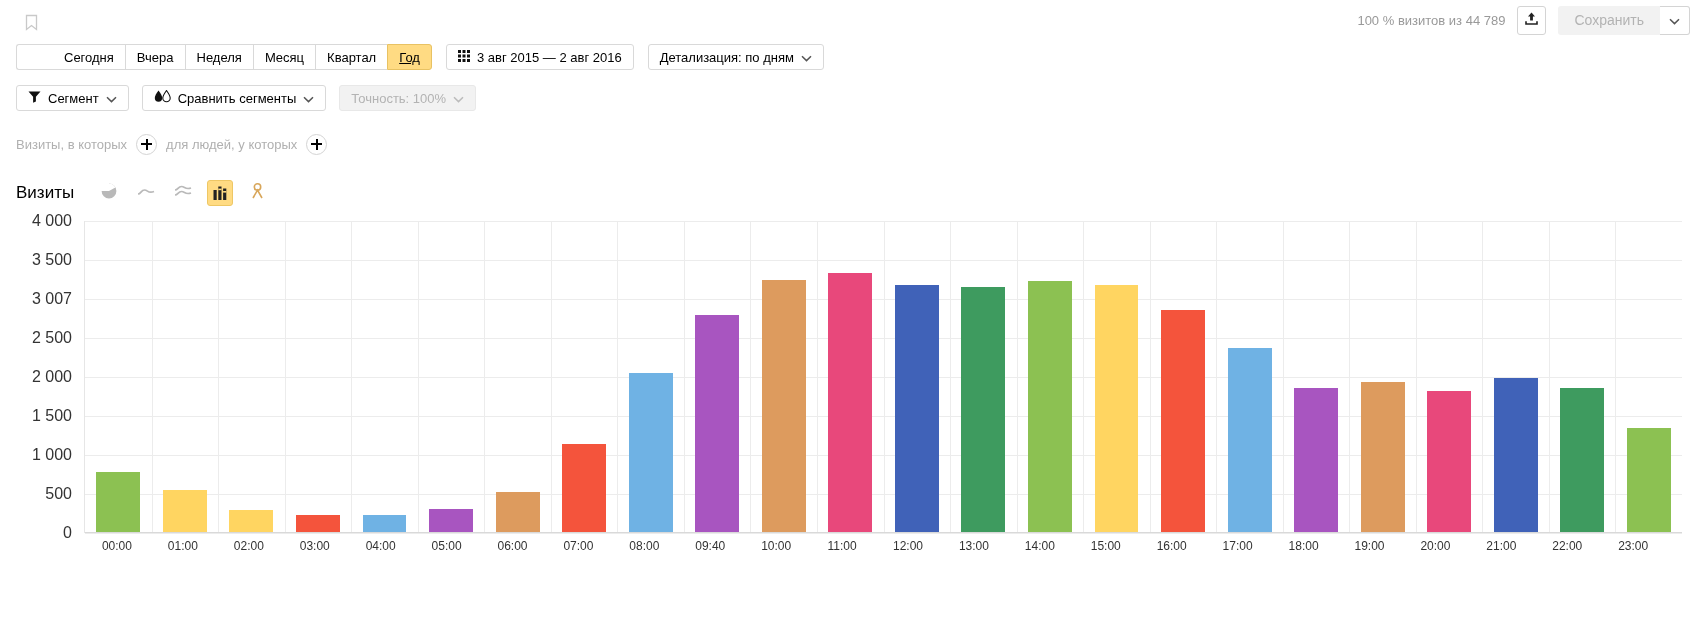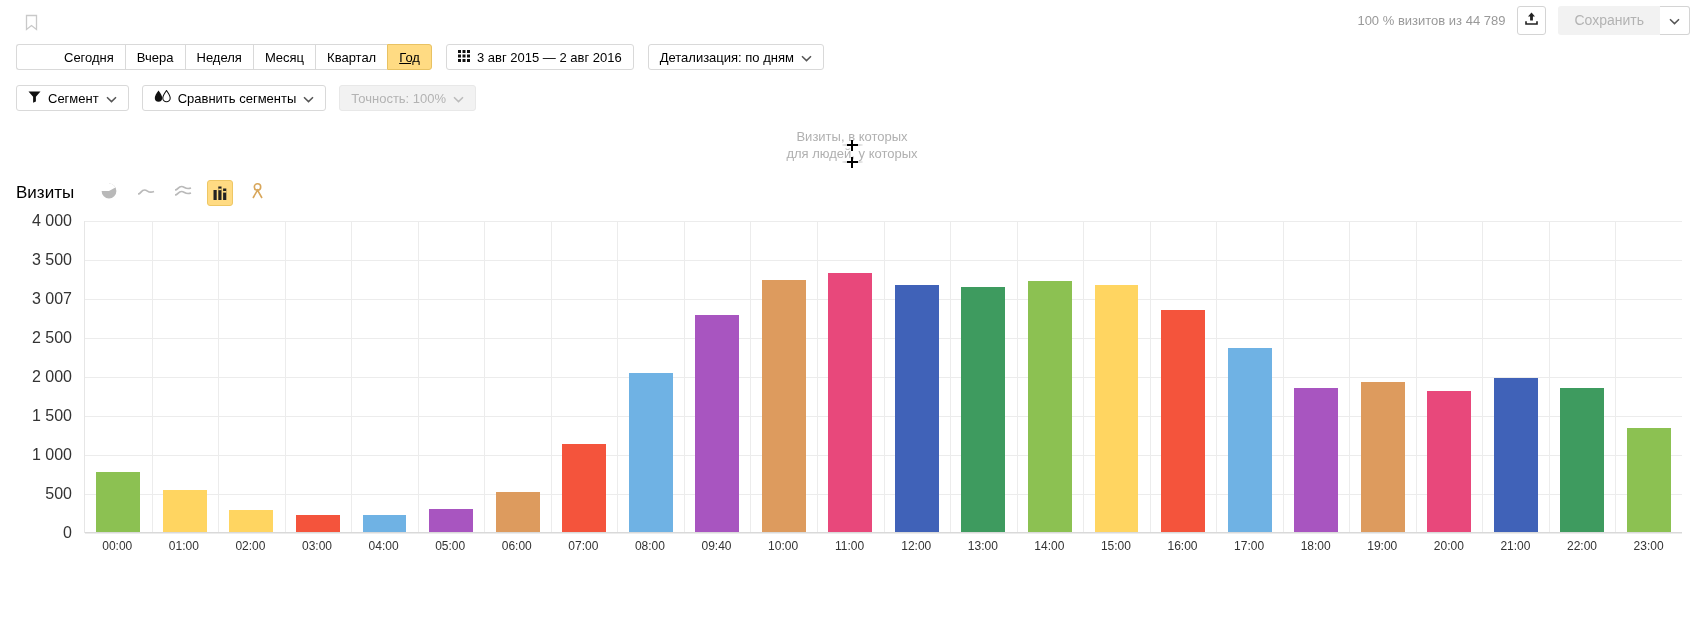--- a/index.html
+++ b/index.html
@@ -67,21 +67,21 @@
 
   .pill {
     height: 26px; padding: 0 11px; border: 1px solid #d9d9d9; border-radius: 3px;
     background: #fff; font-size: 13px; color: #000; display: flex; align-items: center;
     gap: 7px; cursor: pointer; font-family: inherit; white-space: nowrap;
   }
   .pill.disabled { background: #f2f2f2; border-color: #e8e8e8; color: #b3b3b3; cursor: default; }
   .caret { display: inline-block; }
 
   
-  .row-filters { margin-top: 16px; height: 30px; gap: 0; flex-direction: column; }
+  .row-filters { margin-top: 16px; height: 30px; gap: 0; }
   .filter-label { font-size: 13px; color: #b0b0b0; }
   .plus-btn {
     width: 21px; height: 21px; border-radius: 50%; border: 1px solid #d4d4d4;
     background: #fff; display: inline-flex; align-items: center; justify-content: center;
     margin: 0 9px; cursor: pointer; position: relative;
   }
   .plus-btn::before, .plus-btn::after {
     content: ""; position: absolute; background: #000;
   }
   .plus-btn::before { width: 11px; height: 2px; }
@@ -119,21 +119,21 @@
     position: absolute; left: 0; right: 0; height: 1px; background: #ececec;
   }
   .vgrid { position: absolute; top: 0; bottom: 0; width: 1px; background: #ececec; }
   .bars {
     position: absolute; left: 0; right: 0; bottom: 0; top: 0;
     display: flex; align-items: flex-end;
   }
   .bar-slot { flex: 1 1 0; display: flex; justify-content: center; align-items: flex-end; height: 100%; }
   .bar { width: 66%; }
   .x-axis {
-    position: absolute; left: 68px; right: 6px; top: 318px;
+    position: absolute; left: 68px; right: 22px; top: 318px;
     display: flex;
   }
   .x-slot { flex: 1 1 0; text-align: center; font-size: 12px; color: #333; }
   .zero-line { position: absolute; left: 0; right: 0; bottom: 0; height: 1px; background: #d9d9d9; }
 </style>
 </head>
 <body>
 
 <div class="header">
   <span class="bookmark-icon">

